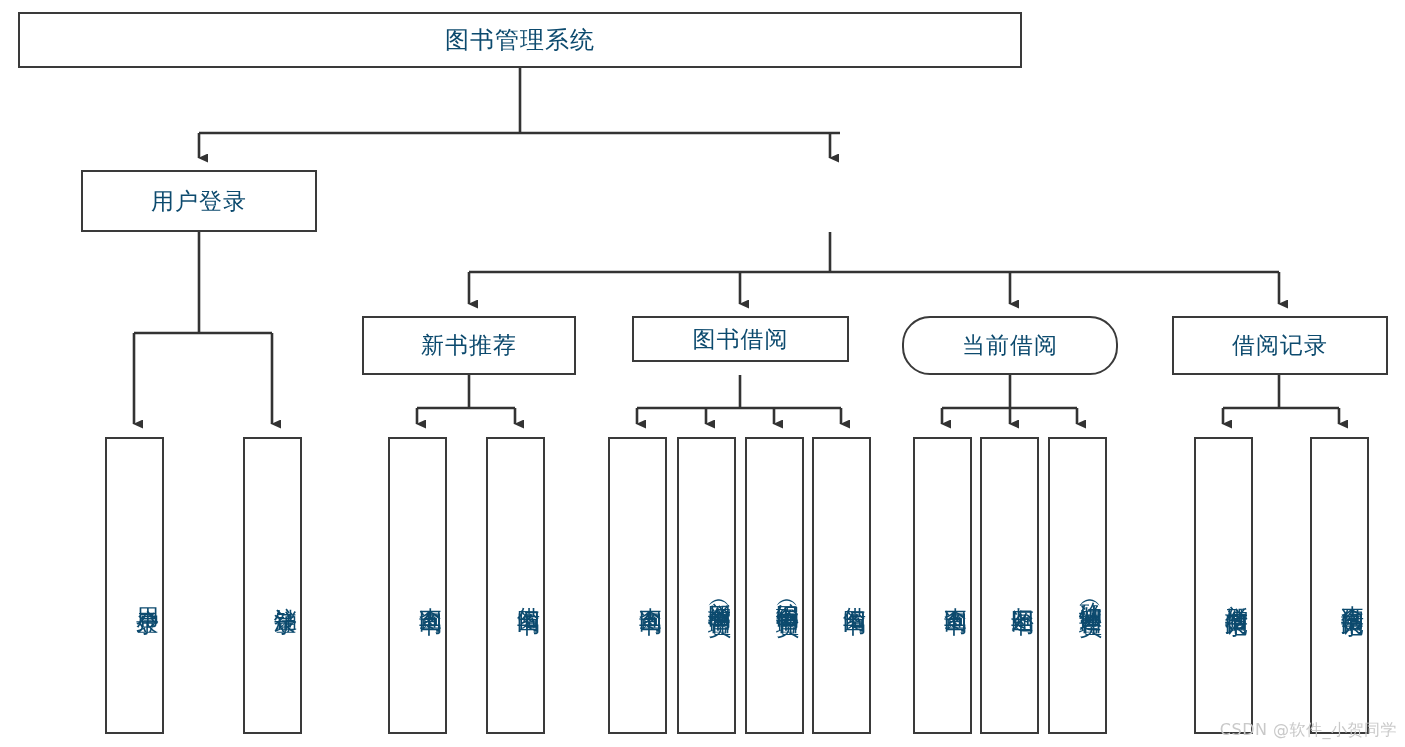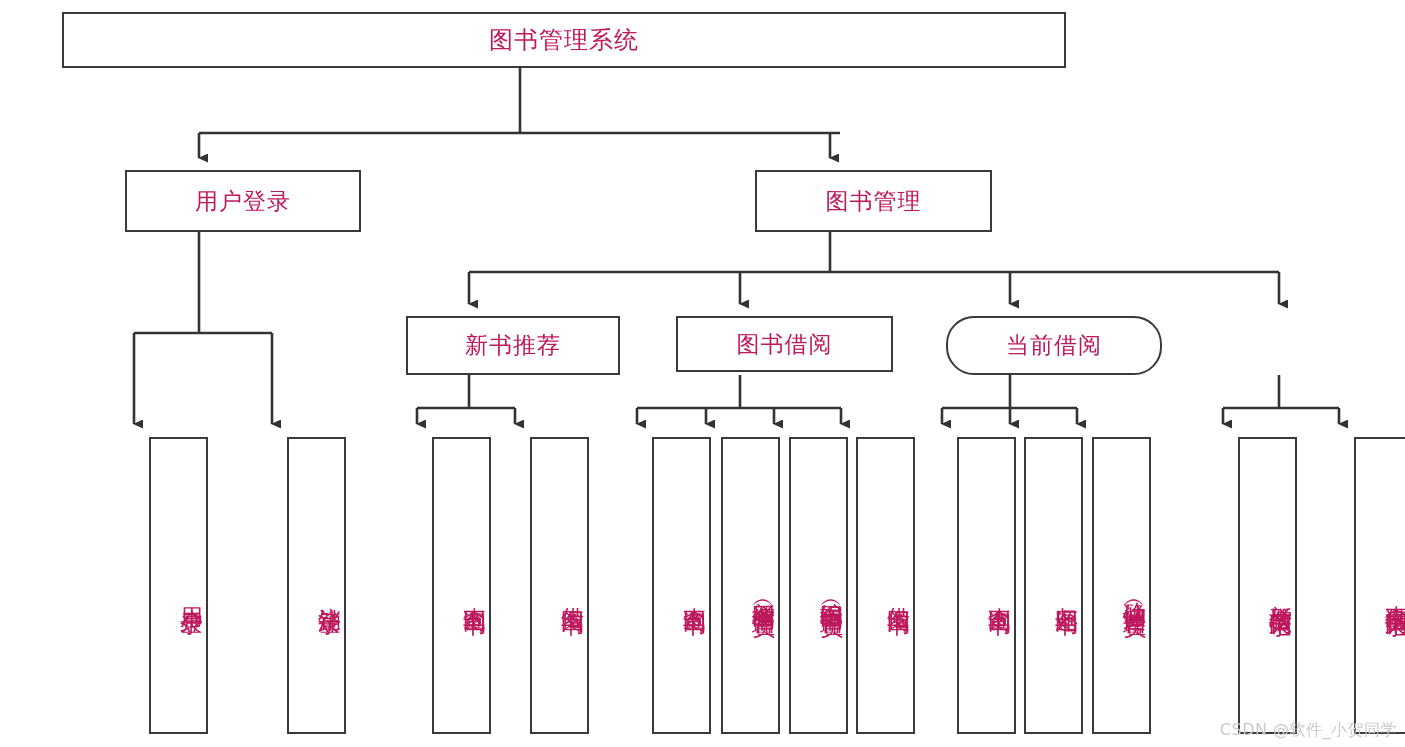--- a/index.html
+++ b/index.html
@@ -1,20 +1,20 @@
 <!DOCTYPE html>
 <html><head>
 <meta charset="utf-8">
 <style>
   html,body{margin:0;padding:0;background:#ffffff;}
   body{font-family:"DejaVu Sans","Liberation Sans",sans-serif;}
   #stage{position:relative;width:1405px;height:747px;background:#ffffff;overflow:hidden;}
   svg.wires{position:absolute;left:0;top:0;width:1405px;height:747px;}
   .node{position:absolute;box-sizing:border-box;background:#ffffff;border:2.5px solid #3a3a3a;
-        display:flex;align-items:center;justify-content:center;color:#be185d;margin-left:44px;}
+        display:flex;align-items:center;justify-content:center;color:#0c4a6e;}
   .node.h{font-size:23px;letter-spacing:1px;}
   .node.v{writing-mode:vertical-rl;text-orientation:upright;font-size:23px;line-height:1.22;
           letter-spacing:2px;padding-top:14px;align-items:flex-start;justify-content:center;}
   .node.root{font-size:24px;}
   .watermark{position:absolute;right:8px;bottom:6px;font-size:16px;color:#c9c9c9;
              letter-spacing:0.5px;white-space:nowrap;margin-top:24px;}
 </style>
 </head>
 <body>
 
@@ -66,25 +66,25 @@
       <path d="M1279,375 L1279,408"></path>
       <path d="M1223,408 L1339,408"></path>
       <path d="M1223,408 L1223,424" marker-end="url(#ar)"></path>
       <path d="M1339,408 L1339,424" marker-end="url(#ar)"></path>
     </g>
   </svg>
 
   <div class="node h root" style="left:18px;top:12px;width:1004px;height:56px;">图书管理系统</div>
 
   <div class="node h" style="left:81px;top:170px;width:236px;height:62px;">用户登录</div>
-  <div class="node h" style="left:711px;top:170px;width:237px;height:62px;">图书管理</div>
 
   <div class="node h" style="left:362px;top:316px;width:214px;height:59px;text-align:center;">新书推荐</div>
-  <div class="node h" style="left:632px;top:316px;width:217px;height:56px;">图书借阅</div>
+  <div class="node h" style="left:632px;top:316px;width:217px;height:46px;">图书借阅</div>
   <div class="node h" style="left:902px;top:316px;width:216px;height:59px;border-radius:28px;">当前借阅</div>
+  <div class="node h" style="left:1172px;top:316px;width:216px;height:59px;">借阅记录</div>
 
   <div class="node v" style="left:105px;top:437px;width:59px;height:297px;">用户登录</div>
   <div class="node v" style="left:243px;top:437px;width:59px;height:297px;">注销登录</div>
 
   <div class="node v" style="left:388px;top:437px;width:59px;height:297px;">查询图书</div>
   <div class="node v" style="left:486px;top:437px;width:59px;height:297px;">借阅图书</div>
 
   <div class="node v" style="left:608px;top:437px;width:59px;height:297px;">查询图书</div>
   <div class="node v" style="left:677px;top:437px;width:59px;height:297px;">新增图书（管理员）</div>
   <div class="node v" style="left:745px;top:437px;width:59px;height:297px;">编辑图书（管理员）</div>

